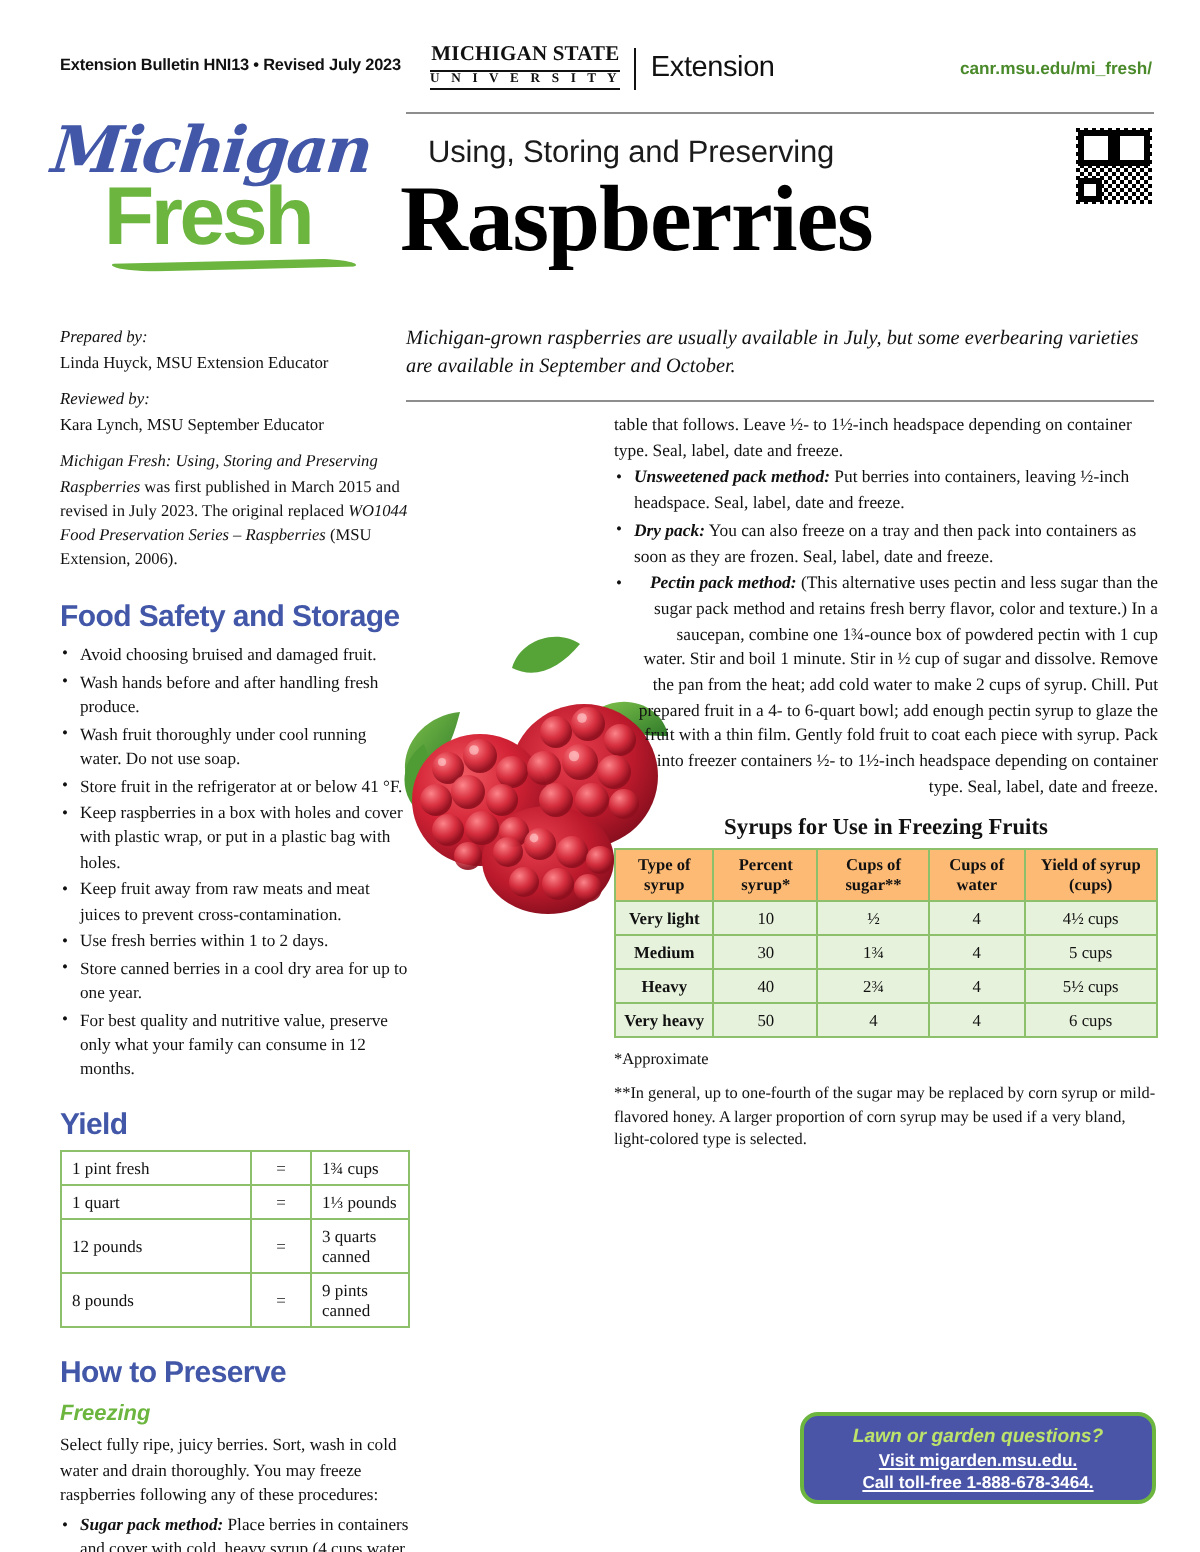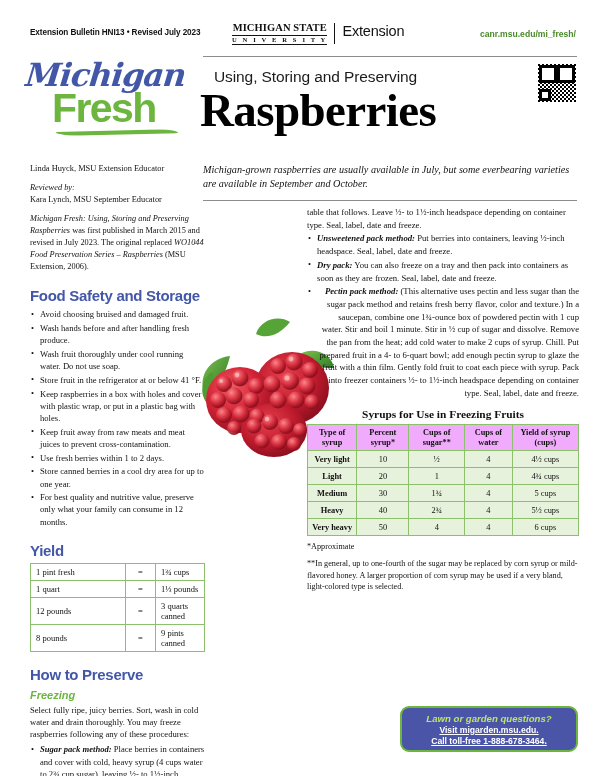--- a/index.html
+++ b/index.html
@@ -16,22 +16,22 @@
   .topbar {
     position: absolute; top: 26px; left: 0; width: 600px; height: 26px;
   }
   .bulletin-line {
     position: absolute; left: 30px; top: 2px;
     font-family: "Liberation Sans", sans-serif;
     font-size: 8.2px; font-weight: 700; letter-spacing: -0.1px;
     color: #111;
   }
   .msu-lockup {
-    position: absolute; left: 232px; top: -3px;
-    display: flex; align-items: flex-start; gap: 7px;
+    position: absolute; left: 215px; top: -3px;
+    display: flex; align-items: center; gap: 7px;
   }
   .msu-mark { text-align: center; line-height: 1; }
   .msu-top {
     font-family: "Liberation Serif", serif;
     font-size: 10.5px; font-weight: 700; letter-spacing: 0.1px;
     border-bottom: 1.4px solid #111; padding-bottom: 1px;
   }
   .msu-bot {
     font-family: "Liberation Serif", serif;
     font-size: 6.6px; font-weight: 700; letter-spacing: 2.1px;
@@ -193,21 +193,21 @@
   ul.rbul li b { font-weight: 700; font-style: italic; }
   .wrap-right { text-align: right; }
 
   .tbl-title {
     font-family: "Liberation Serif", serif;
     font-weight: 700; font-size: 11.4px; text-align: center;
     color: #111; margin: 8px 0 4px;
   }
   table.syrup { border-collapse: collapse; width: 100%; }
   table.syrup th {
-    background: #f0abfc; border: 1px solid #8cc06a;
+    background: #fdba74; border: 1px solid #8cc06a;
     font-family: "Liberation Serif", serif;
     font-weight: 700; font-size: 8.3px; color: #111;
     padding: 3px 2px; text-align: center; line-height: 1.2;
   }
   table.syrup td {
     border: 1px solid #8cc06a; background: #e7f2dc;
     font-family: "Liberation Serif", serif;
     font-size: 8.4px; color: #111; padding: 3.5px 2px; text-align: center;
   }
   table.syrup td.first { font-weight: 700; }
@@ -272,20 +272,21 @@
   <div class="title">Raspberries</div>
   <div class="qr">
       <div class="qr-bl"></div>
     </div>
 
   <div class="intro">Michigan-grown raspberries are usually available in July, but some everbearing varieties are available in September and October.</div>
   <div class="rule-intro"></div>
 
   <div class="left-col">
 
+    <div class="cred-label">Prepared by:</div>
     <div class="cred-name">Linda Huyck, MSU Extension Educator</div>
 
     <div class="cred-label">Reviewed by:</div>
     <div class="cred-name">Kara Lynch, MSU September Educator</div>
 
     <div class="cred-note"><i>Michigan Fresh: Using, Storing and Preserving Raspberries</i><span> was first published in March 2015 and revised in July 2023. The original replaced </span><i>WO1044 Food Preservation Series – Raspberries</i><span> (MSU Extension, 2006).</span></div>
 
     <h2 class="sec">Food Safety and Storage</h2>
     <ul class="bul" id="fs-list">
         <li>Avoid choosing bruised and damaged fruit.</li>
@@ -434,27 +435,20 @@
         </thead>
       <tbody id="syrup-body">
           <tr>
             <td class="first">Very light</td>
             <td>10</td>
             <td>½</td>
             <td>4</td>
             <td>4½ cups</td>
           </tr>
           <tr>
-            <td class="first">Light</td>
-            <td>20</td>
-            <td>1</td>
-            <td>4</td>
-            <td>4¾ cups</td>
-          </tr>
-          <tr>
             <td class="first">Medium</td>
             <td>30</td>
             <td>1¾</td>
             <td>4</td>
             <td>5 cups</td>
           </tr>
           <tr>
             <td class="first">Heavy</td>
             <td>40</td>
             <td>2¾</td>

